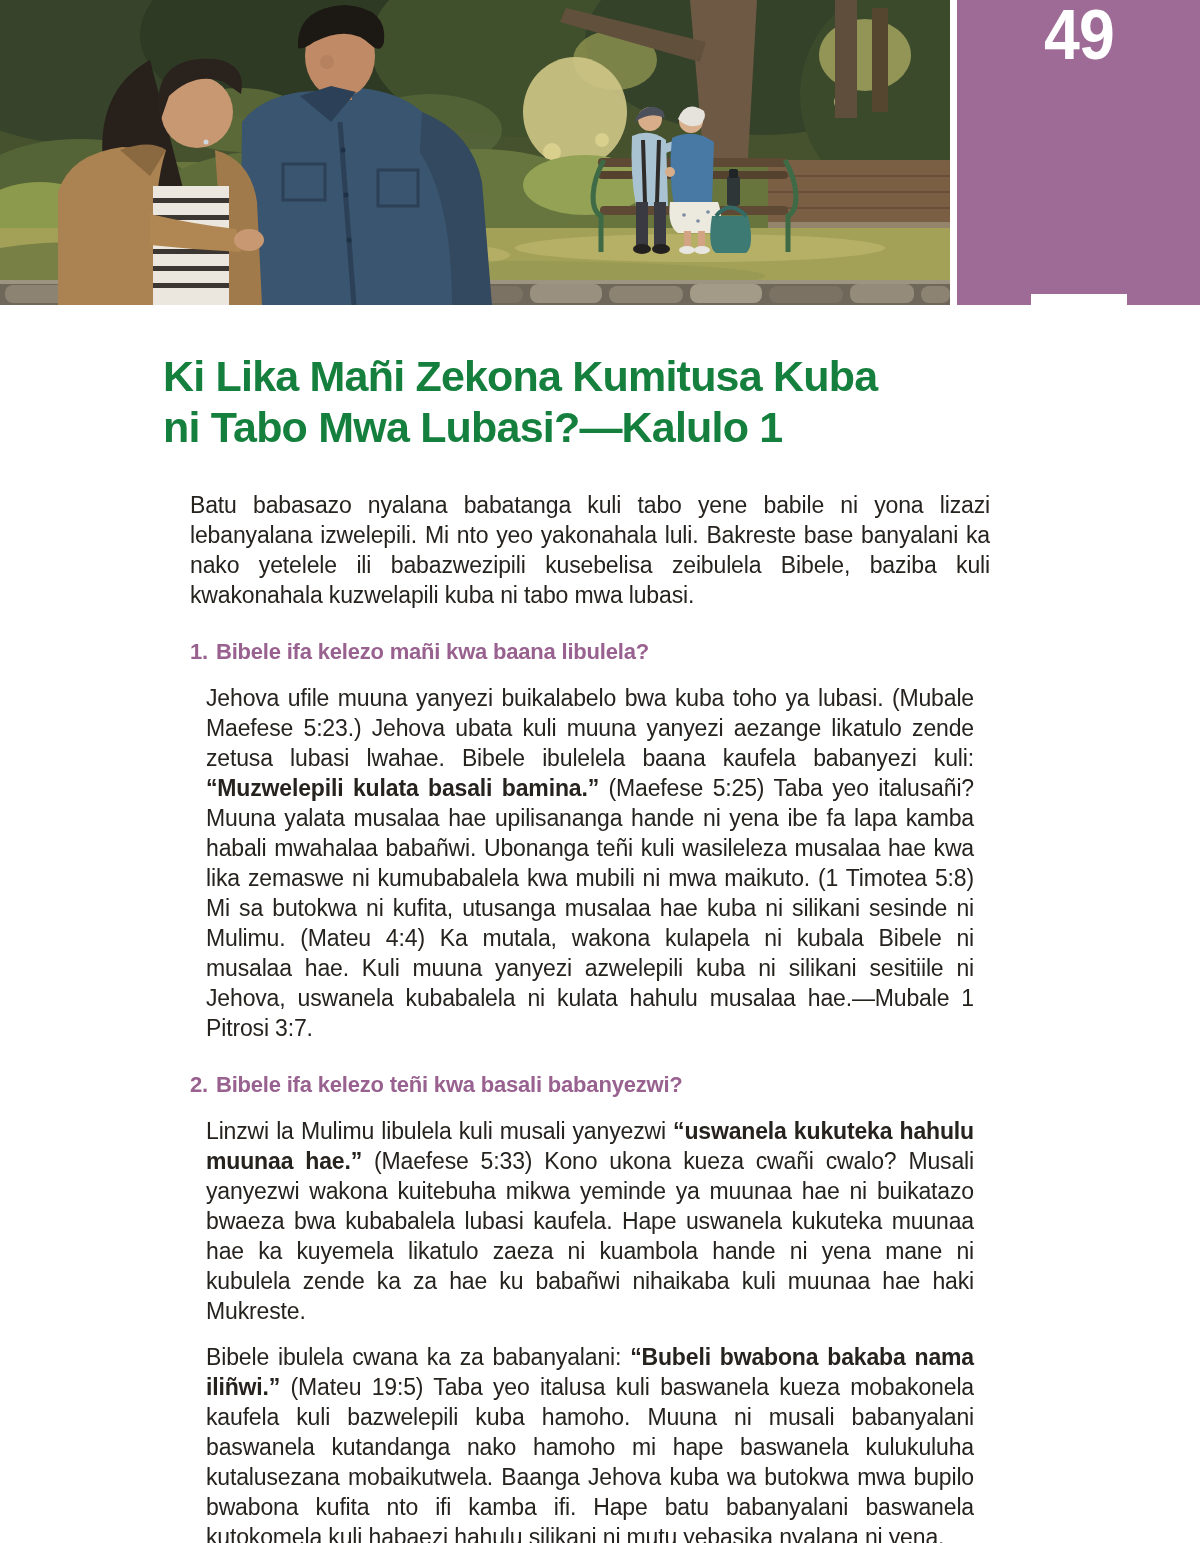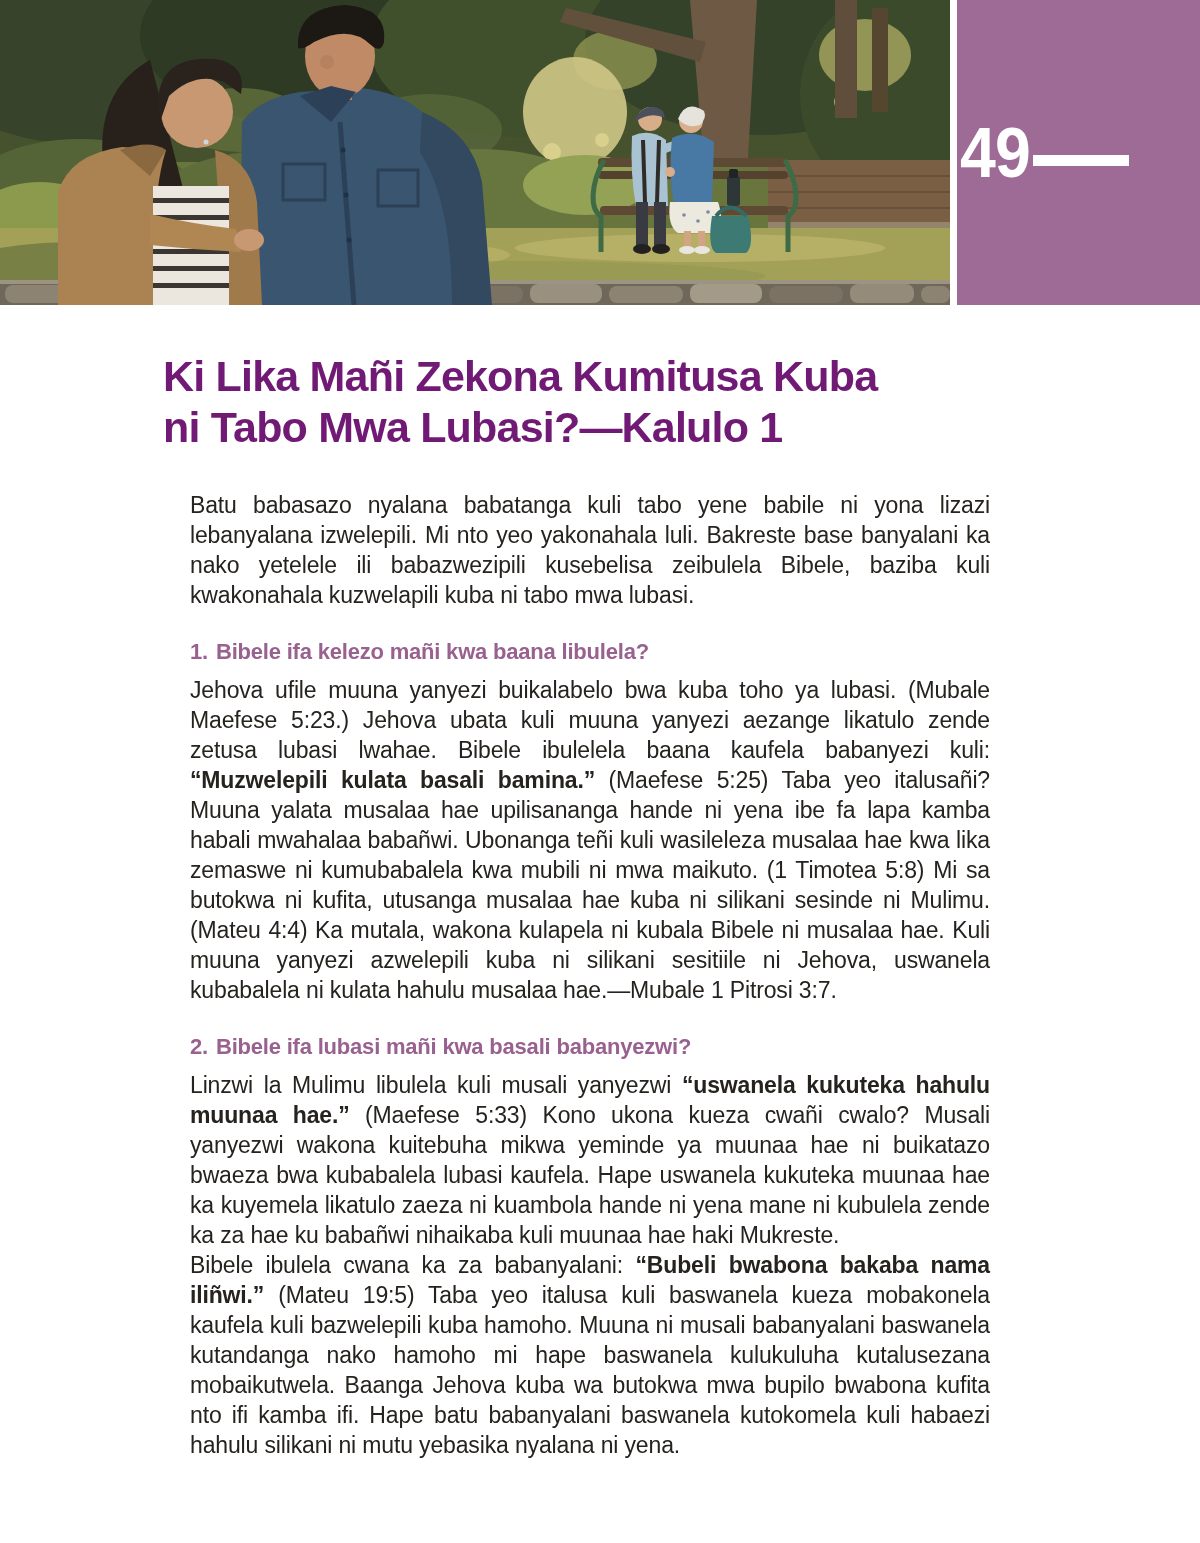--- a/index.html
+++ b/index.html
@@ -14,58 +14,58 @@
   
   .hero{position:absolute;top:0;left:0;width:1200px;height:305px;}
   .hero-photo{
     position:absolute;top:0;left:0;width:950px;height:305px;
     overflow:hidden;background:#77823f;
   }
   .hero-photo svg{display:block;width:950px;height:305px;}
   .lesson-badge{
     position:absolute;top:0;left:957px;width:243px;height:305px;
     background:#9d6b96;color:#ffffff;
-    display:flex;flex-direction:row;align-items:center;justify-content:flex-start;
+    display:flex;flex-direction:column;align-items:center;justify-content:space-between;
   }
   .lesson-number{
     font-size:70px;font-weight:bold;line-height:1;letter-spacing:-1px;
     transform:scaleX(.92);
   }
   .lesson-underline{width:96px;height:11px;background:#ffffff;margin-top:15px;}
   
   .article{
     position:absolute;top:305px;left:0;width:1200px;
     padding:46px 210px 0 190px;box-sizing:border-box;
     color:#26231f;
   }
   h1.lesson-title{
     margin:0 0 16px -27px;
     font-size:43px;line-height:51px;font-weight:bold;
-    letter-spacing:-0.8px;color:#701a75;
+    letter-spacing:-0.8px;color:#15803d;
     transform-origin:left top;
   }
   p.intro-text{
     margin:37px 0 0 0;
   }
   .body-text{
     font-size:23px;line-height:30px;
     text-align:justify;letter-spacing:-0.15px;
     color:#26231f;
     hyphens:auto;
   }
   .body-text .bold{font-weight:bold;}
   section.qa{margin:0;}
   h2.q-heading{
     margin:26px 0 8px 0;
     padding-left:27px;text-indent:-27px;
     font-size:22px;line-height:31px;font-weight:bold;
     color:#98618f;letter-spacing:-0.2px;
   }
   h2.q-heading .q-num{margin-right:8px;}
-  section.qa p.body-text{margin:0;}
+  section.qa p.body-text{margin:16px;}
 </style>
 </head>
 <body>
 
 <div class="page">
 
   <div class="hero">
 
     <div class="hero-photo" role="img" aria-label="Young married couple walking arm in arm through a park while an elderly couple sits together on a bench near a stone wall">
       <svg viewBox="0 0 950 305" preserveAspectRatio="none">
@@ -233,21 +233,21 @@
 
     <section class="qa">
       <h2 class="q-heading">
         <span class="q-num">1.</span><span class="q-text">Bibele ifa kelezo mañi kwa baana libulela?</span>
       </h2>
       <p class="body-text"><span>Jehova ufile muuna yanyezi buikalabelo bwa kuba toho ya lubasi. (Mubale Maefese 5:23.) Jehova ubata kuli muuna yanyezi aezange likatulo zende zetusa lubasi lwahae. Bibele ibulelela baana kaufela babanyezi kuli: </span><span class="bold">“Muzwelepili kulata basali bamina.”</span><span> (Maefese 5:25) Taba yeo italusañi? Muuna yalata musalaa hae upilisananga hande ni yena ibe fa lapa kamba habali mwahalaa babañwi. Ubonanga teñi kuli wasileleza musalaa hae kwa lika zemaswe ni kumubabalela kwa mubili ni mwa maikuto. (1 Timotea 5:8) Mi sa butokwa ni kufita, utusanga musalaa hae kuba ni silikani sesinde ni Mulimu. (Mateu 4:4) Ka mutala, wakona kulapela ni kubala Bibele ni musalaa hae. Kuli muuna yanyezi azwelepili kuba ni silikani sesitiile ni Jehova, uswanela kubabalela ni kulata hahulu musalaa hae.—Mubale 1 Pitrosi 3:7.</span></p>
     </section>
 
     <section class="qa">
       <h2 class="q-heading">
-        <span class="q-num">2.</span><span class="q-text">Bibele ifa lubasi mañi kwa basali babanyezwi?</span>
+        <span class="q-num">2.</span><span class="q-text">Bibele ifa kelezo teñi kwa basali babanyezwi?</span>
       </h2>
       <p class="body-text"><span>Linzwi la Mulimu libulela kuli musali yanyezwi </span><span class="bold">“uswanela kukuteka hahulu muunaa hae.”</span><span> (Maefese 5:33) Kono ukona kueza cwañi cwalo? Musali yanyezwi wakona kuitebuha mikwa yeminde ya muunaa hae ni buikatazo bwaeza bwa kubabalela lubasi kaufela. Hape uswanela kukuteka muunaa hae ka kuyemela likatulo zaeza ni kuambola hande ni yena mane ni kubulela zende ka za hae ku babañwi nihaikaba kuli muunaa hae haki Mukreste.</span></p>
     </section>
 
     <section class="qa">
       <p class="body-text"><span>Bibele ibulela cwana ka za babanyalani: </span><span class="bold">“Bubeli bwabona bakaba nama iliñwi.”</span><span> (Mateu 19:5) Taba yeo italusa kuli baswanela kueza mobakonela kaufela kuli bazwelepili kuba hamoho. Muuna ni musali babanyalani baswanela kutandanga nako hamoho mi hape baswanela kulukuluha kutalusezana mobaikutwela. Baanga Jehova kuba wa butokwa mwa bupilo bwabona kufita nto ifi kamba ifi. Hape batu babanyalani baswanela kutokomela kuli habaezi hahulu silikani ni mutu yebasika nyalana ni yena.</span></p>
     </section>
 
   </div>
 </div>

